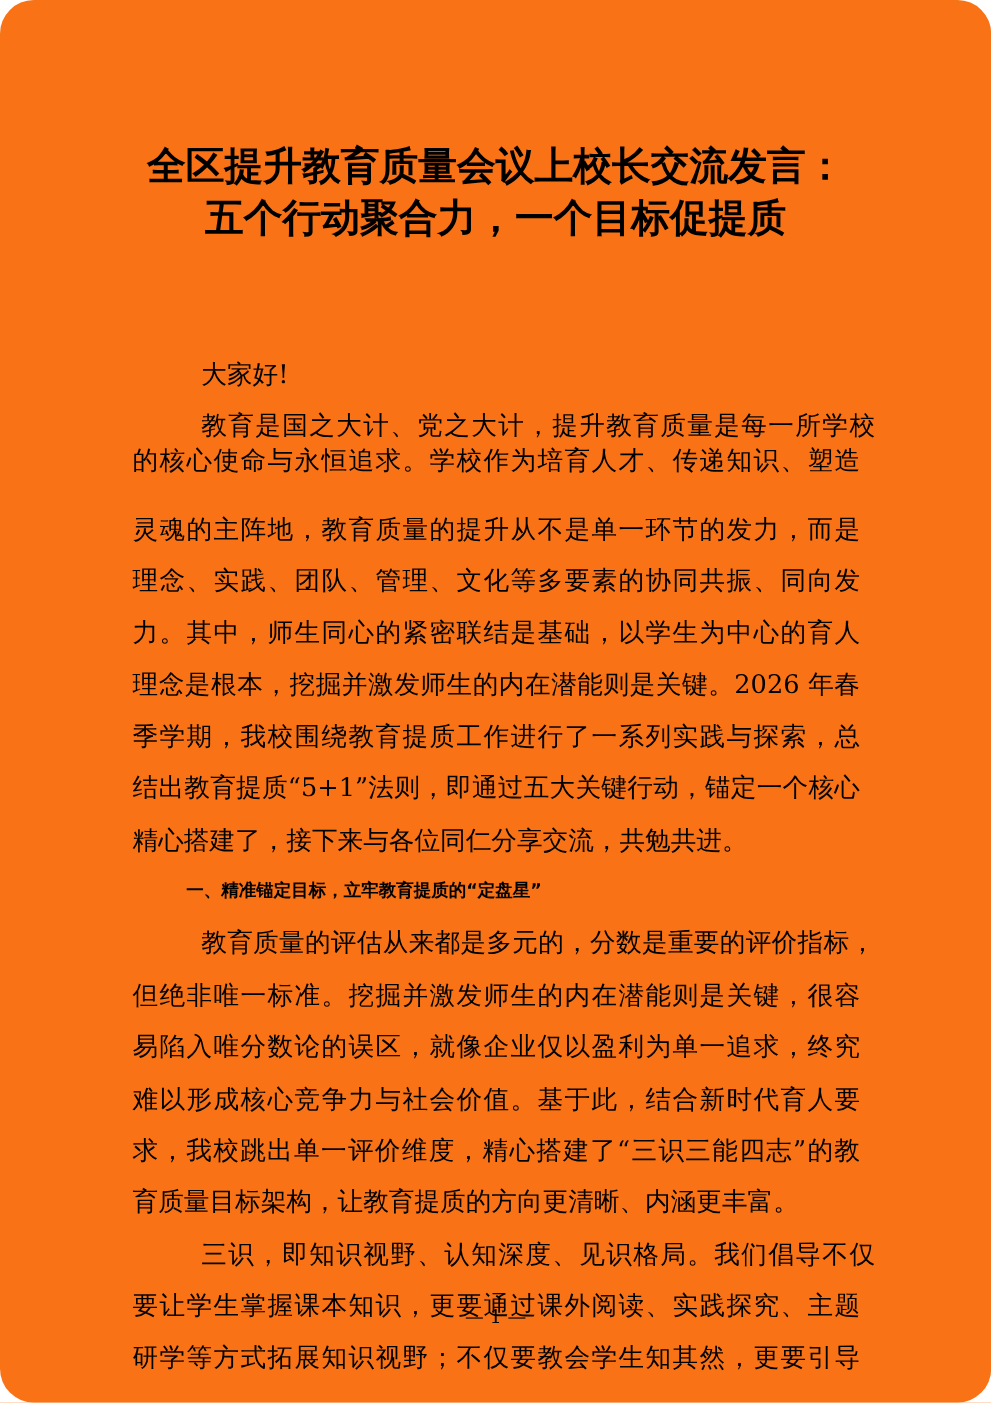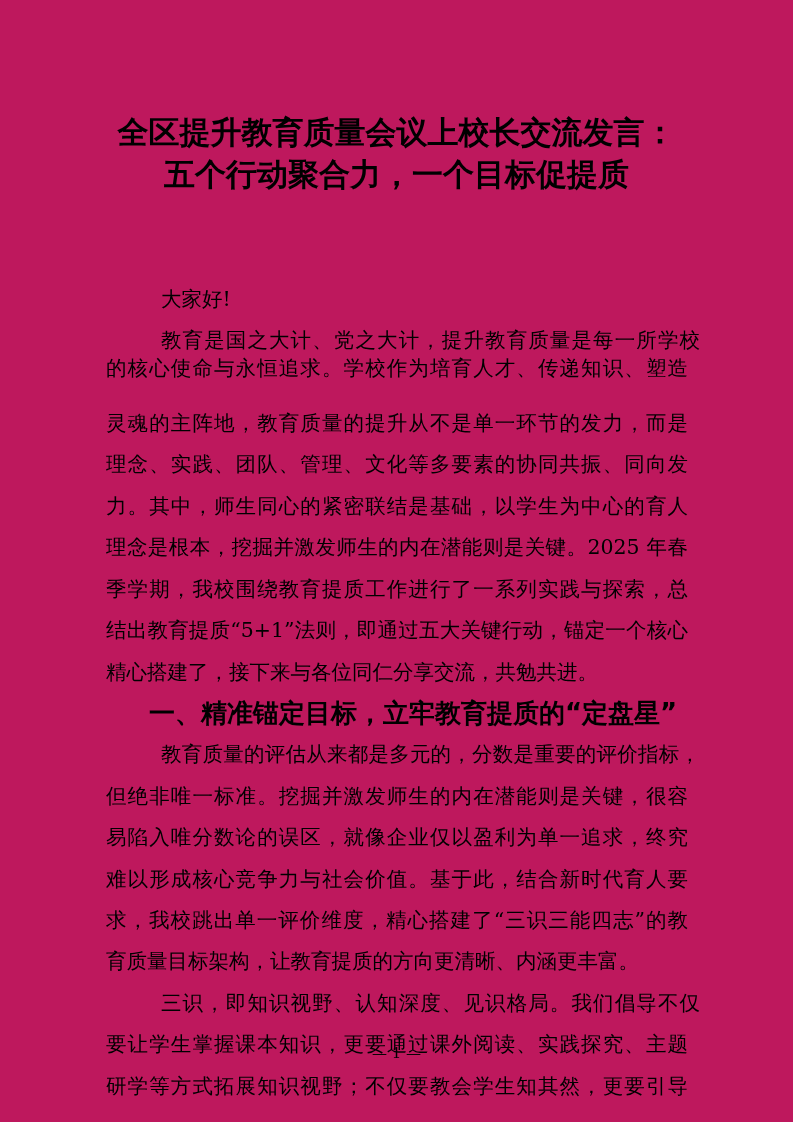--- a/index.html
+++ b/index.html
@@ -1,48 +1,48 @@
 <!DOCTYPE html>
 <html><head>
 <meta charset="utf-8">
 <style>
   html, body { margin: 0; padding: 0; background: #ffffff; }
   body { width: 793px; height: 1122px; position: relative; overflow: hidden; color: #000; }
-  .page { position: absolute; left: 0; top: 0; width: 793px; height: 1122px; background: #be185d; }
+  .page { position: absolute; left: 0; top: 0; width: 793px; height: 1122px; background: #f97316; border-radius: 27px; }
   .title { position: absolute; left: 0; width: 793px; text-align: center;
            font-family: "DejaVu Sans", sans-serif; font-weight: bold; font-size: 31px;
            letter-spacing: 0px; white-space: nowrap; }
   .title.l1 { top: 112px; }
   .title.l2 { top: 154px; }
   .line { position: absolute; left: 106px; width: 582px; font-family: "DejaVu Serif", serif;
           font-size: 20.5px; white-space: nowrap; text-align: justify; text-align-last: justify;
           height: 30px; line-height: 30px; }
   .line.short { text-align-last: left; }
   .line.indent { left: 149px; width: 539px; margin-left: 12px; }
   .heading { position: absolute; left: 149px; font-family: "DejaVu Sans", sans-serif;
-             font-weight: bold; font-size: 26px; white-space: nowrap; height: 30px; line-height: 30px; }
+             font-weight: bold; font-size: 14px; white-space: nowrap; height: 30px; line-height: 30px; }
   .pagenum { position: absolute; top: 1044px; left: 0; width: 793px; text-align: center;
              font-family: "DejaVu Serif", serif; font-size: 15px; }
 </style>
 </head>
 <body>
 
 <div class="page">
   <div class="title l1">全区提升教育质量会议上校长交流发言：</div>
   <div class="title l2">五个行动聚合力，一个目标促提质</div>
 
   <div class="line indent short" style="top:284px">大家好!</div>
 
   <div>
     <div class="line indent" style="top:325px">教育是国之大计、党之大计，提升教育质量是每一所学校</div>
     <div class="line" style="top:353px">的核心使命与永恒追求。学校作为培育人才、传递知识、塑造</div>
     <div class="line" style="top:408px">灵魂的主阵地，教育质量的提升从不是单一环节的发力，而是</div>
     <div class="line" style="top:449px">理念、实践、团队、管理、文化等多要素的协同共振、同向发</div>
     <div class="line" style="top:491px">力。其中，师生同心的紧密联结是基础，以学生为中心的育人</div>
-    <div class="line" style="top:532px">理念是根本，挖掘并激发师生的内在潜能则是关键。2025 年春</div>
+    <div class="line" style="top:532px">理念是根本，挖掘并激发师生的内在潜能则是关键。2026 年春</div>
     <div class="line" style="top:574px">季学期，我校围绕教育提质工作进行了一系列实践与探索，总</div>
     <div class="line" style="top:615px">结出教育提质“5+1”法则，即通过五大关键行动，锚定一个核心</div>
     <div class="line short" style="top:657px">精心搭建了，接下来与各位同仁分享交流，共勉共进。</div>
   </div>
 
   <div class="heading" style="top:698px">一、精准锚定目标，立牢教育提质的“定盘星”</div>
 
   <div>
     <div class="line indent" style="top:739px">教育质量的评估从来都是多元的，分数是重要的评价指标，</div>
     <div class="line" style="top:781px">但绝非唯一标准。挖掘并激发师生的内在潜能则是关键，很容</div>

